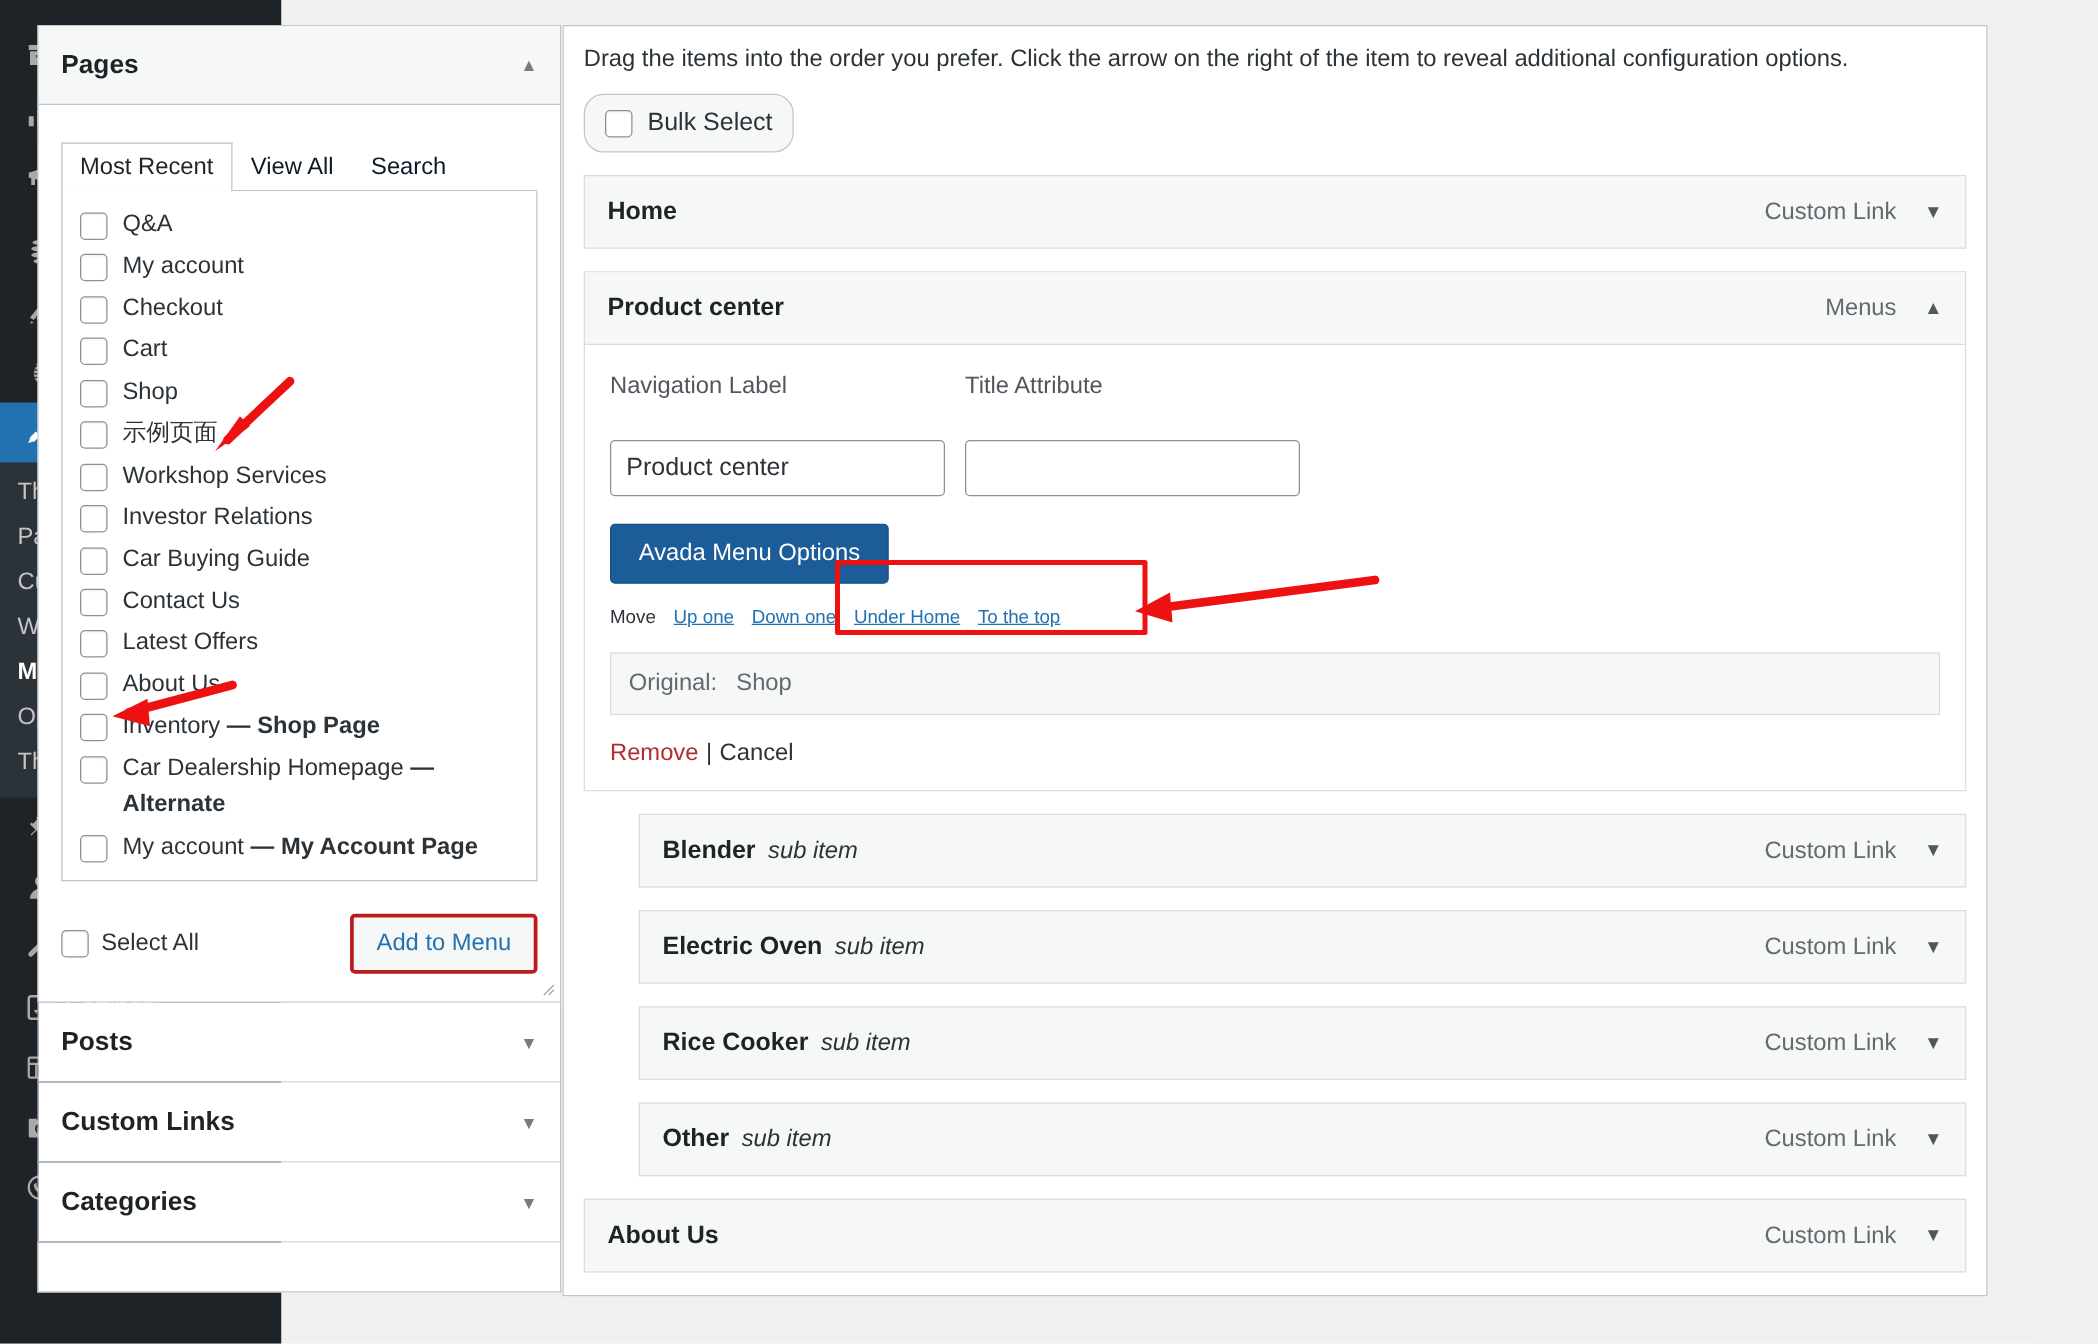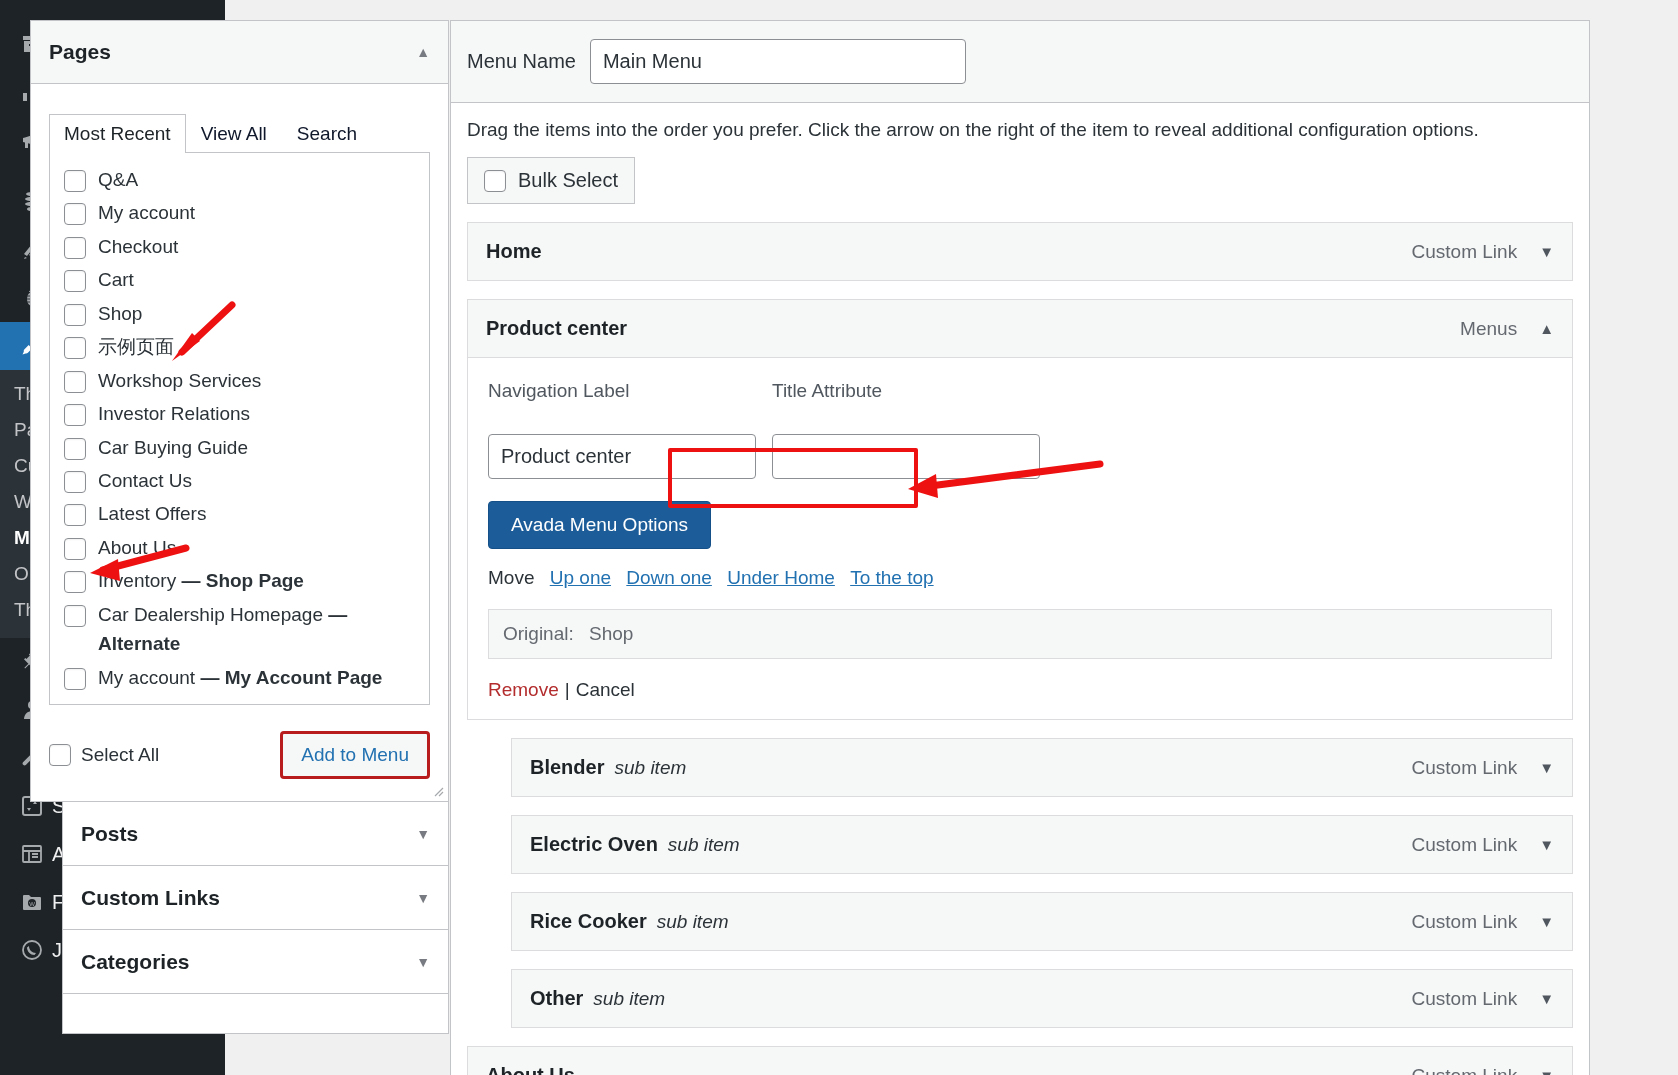--- a/index.html
+++ b/index.html
@@ -57,21 +57,21 @@
   #whitefill { position:absolute; left:225px; top:0; width:1453px; height:1075px; background:#f0f0f1; }
 
   
   #left-col {
     position:absolute; left:30px; top:20px; width:419px;
   }
   .panel {
     background:#fff; border:1px solid #c3c4c7;
     margin-bottom:0;
   }
-  .panel + .panel { border-top:none;margin-left:32px; }
+  .panel + .panel { border-top:none; }
   .panel-head {
     display:flex; align-items:center; justify-content:space-between;
     height:63px; padding:0 18px;
     background:#f6f7f7; border-bottom:1px solid #c3c4c7;
     font-weight:bold; font-size:21px; color:#1d2327;
   }
   .panel.collapsed .panel-head { border-bottom:none; background:#fff; }
   .panel-body { padding:0 18px 22px 18px; background:#fff; }
   .caret { color:#787c82; font-size:14px; line-height:1; }
 
@@ -137,21 +137,21 @@
     border:1px solid #8c8f94; border-radius:4px;
     padding:10px 12px; font-size:20px; font-family:inherit; color:#2c3338;
     background:#fff; outline:none;
   }
   #menu-name-input { width:376px; }
   .instructions { padding:16px 16px 0 16px; font-size:19px; color:#2c3338; white-space:nowrap; overflow:hidden; }
   .bulk-wrap { padding:16px 16px 18px 16px; }
   .bulk-select {
     display:inline-flex; align-items:center; gap:12px;
     border:1px solid #c3c4c7; background:#f6f7f7;
-    border-radius:0; padding:11px 16px; font-size:20px;
+    border-radius:16px; padding:11px 16px; font-size:20px;
   }
 
   .menu-items { padding:0 16px 0 16px; }
   .mi {
     border:1px solid #dcdcde; background:#f6f7f7;
     margin-bottom:18px;
   }
   .mi-head {
     display:flex; align-items:center; justify-content:space-between;
     padding:17px 18px; cursor:move;
@@ -168,21 +168,21 @@
   .field-row { display:flex; gap:16px; }
   .field { display:flex; flex-direction:column;gap:24px; }
   .field label { font-size:19px; color:#50575e; margin-bottom:8px; }
   .field input { width:268px; }
   .btn-primary {
     background:#1c5d99; color:#fff; border:1px solid #155089;
     border-radius:4px; padding:12px 22px; font-size:19px;
     font-family:inherit; cursor:pointer;
   }
   .avada-wrap { margin-top:22px; display:inline-block; }
-  .move-row { margin-top:18px; font-size:19px; color:#2c3338; }
+  .move-row { margin-top:18px; font-size:15px; color:#2c3338; }
   .move-row a { color:#2271b1; text-decoration:underline; margin-left:10px; }
   .orig-box {
     margin-top:20px; border:1px solid #dcdcde; background:#f6f7f7;
     padding:13px 14px; font-size:19px; color:#646970;
   }
   .orig-box .ov { margin-left:10px; }
   .rm-row { margin-top:20px; font-size:19px; color:#2c3338; }
   .rm-row .rm { color:#b32d2e; }
   .rm-row .sep { color:#2c3338; margin:0 6px; }
   .sub-indent { margin-left:44px; }
@@ -469,24 +469,20 @@
       <span class="caret">▼</span>
     </div>
   </div>
 
   <div class="panel collapsed" style="height:40px;"></div>
 </div>
 
 <div id="right-col">
   <div class="menu-box">
 
-    <div class="menu-name-bar">
-      <span class="menu-name-label">Menu Name</span>
-      <input id="menu-name-input" class="txtinput" type="text" value="Main Menu" style="">
-    </div>
 
     <div class="instructions">Drag the items into the order you prefer. Click the arrow on the right of the item to reveal additional configuration options.</div>
 
     <div class="bulk-wrap">
       <label class="bulk-select">
         <span class="cbox" style="margin-top:0;margin-right:0;"></span>
         <span>Bulk Select</span>
       </label>
     </div>
 

